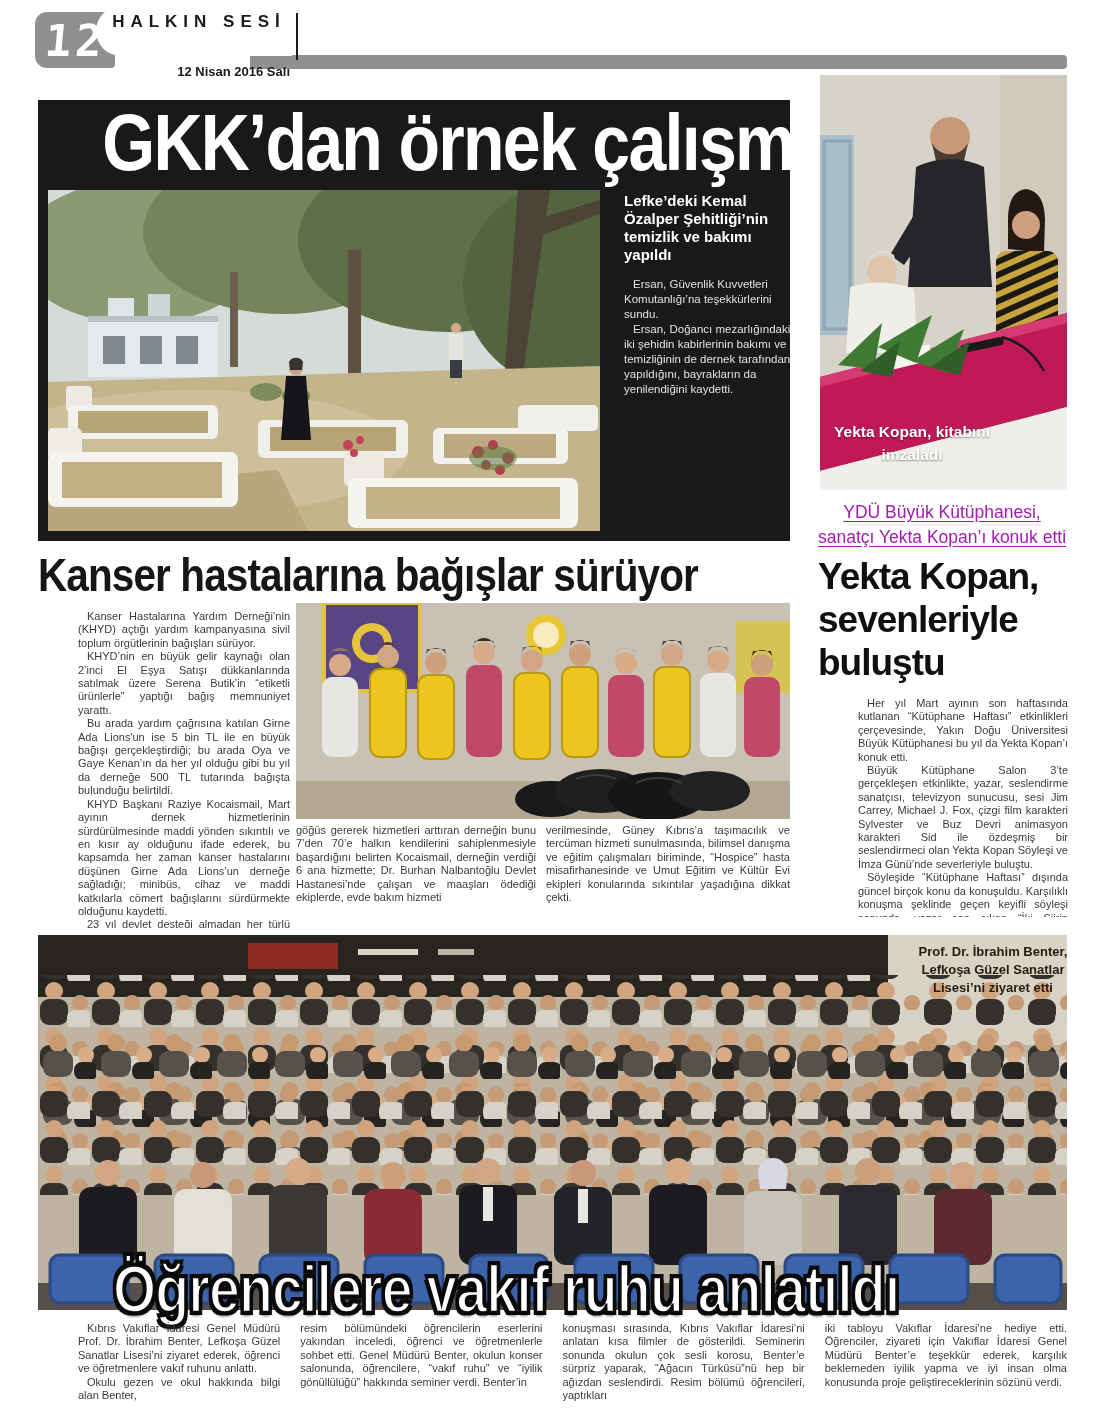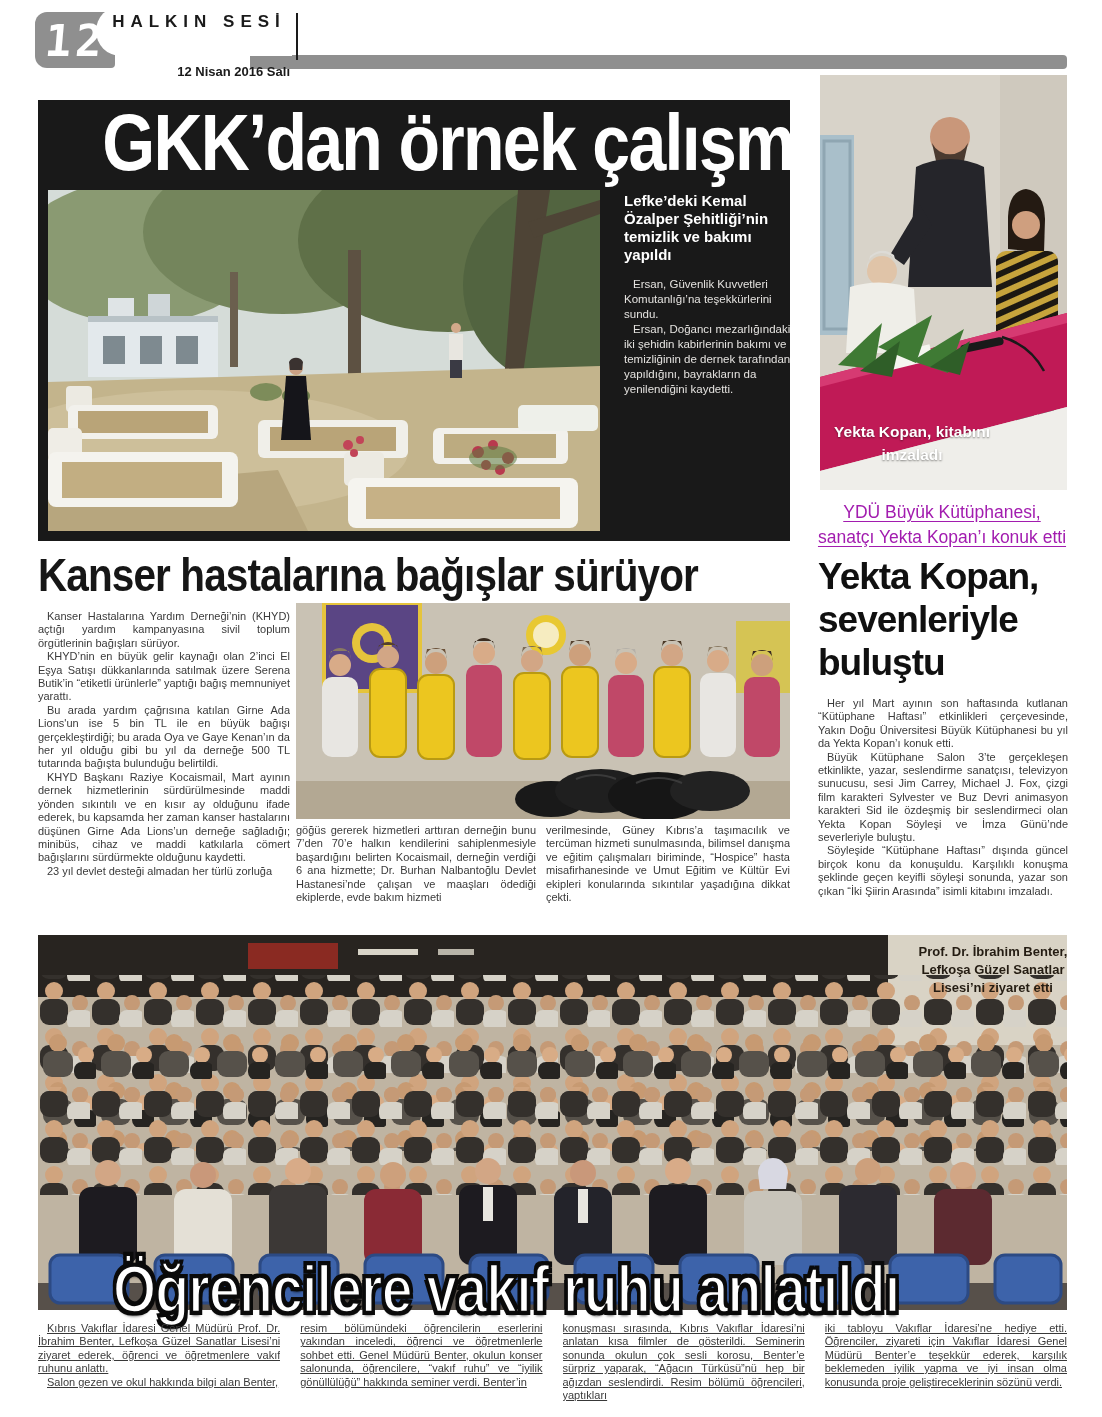--- a/index.html
+++ b/index.html
@@ -21,21 +21,21 @@
 
   
   h1,h2,p { margin:0; }
   .cond { display:inline-block; white-space:nowrap; font-weight:bold; line-height:1.02; }
   .cond-gkk    { font-size:80px; color:#ffffff; transform:scaleX(0.85); letter-spacing:-2px; }
   .cond-kanser { font-size:46px; color:#161616; transform:scaleX(0.88); transform-origin:0 50%; letter-spacing:-1px; }
   .cond-vakif  { font-size:66px; color:#ffffff; transform:scaleX(0.84); letter-spacing:-1px;
                  -webkit-text-stroke:2.5px #0a0a0a;
                  text-shadow:3px 3px 0 #0a0a0a,-3px 3px 0 #0a0a0a,3px -3px 0 #0a0a0a,-3px -3px 0 #0a0a0a,0 4px 3px rgba(0,0,0,.55); }
   .bp   { font-size:11px; line-height:1.22; text-align:justify; color:#3a3a3a; }
-  .ind  { text-indent:9px; }
+  .ind  { text-indent:9px;margin-left:40px; }
 
   
   #a1-box      { left:38px; top:100px; width:752px; height:441px; background:#191919; }
   #a1-headline { position:absolute; left:0; top:2px; width:752px; text-align:center; }
   #a1-photo    { position:absolute; left:10px; top:90px; width:552px; height:341px; }
   #a1-photo svg{ display:block; width:100%; height:100%; }
   #a1-text     { position:absolute; left:574px; top:92px; width:172px; height:344px; overflow:hidden;margin-left:12px; }
   .a1-intro    { font-size:15px; font-weight:bold; color:#ffffff; line-height:1.2; margin-bottom:13px; }
   .a1-p        { font-size:11.5px; line-height:1.3; color:#e4e2df; text-indent:9px; }
 
@@ -57,21 +57,21 @@
   #a3-headline { left:818px; top:556px; width:254px; font-size:37px; font-weight:bold; line-height:1.16;
                  color:#101010; letter-spacing:-1px; }
   #a3-body     { left:818px; top:697px; width:250px; height:220px; overflow:hidden; }
 
   
   #a4-photo    { left:38px; top:935px; width:1029px; height:375px; }
   #a4-photo svg{ display:block; width:100%; height:100%; }
   #a4-caption  { left:918px; top:943px; width:150px; text-align:center; font-size:13px; font-weight:bold;
                  color:#241c12; line-height:1.4; }
   #a4-headline { left:38px; top:1232px; width:1029px; text-align:left;margin-top:24px; }
-  #a4-cols     { left:38px; top:1322px; width:1029px; display:flex; gap:20px;text-decoration:underline; }
+  #a4-cols     { left:38px; top:1322px; width:1029px; display:flex; gap:20px; }
   #a4-cols .col{ flex:1 1 0; height:92px; overflow:hidden; }
 </style>
 </head>
 <body>
 
 <div id="page">
 
   <div class="abs" id="hdr-bar"></div>
   <div class="abs" id="hdr-gray">
     <span id="hdr-num">12</span>
@@ -345,21 +345,21 @@
       </g>
     </svg>
   </div>
   <div class="abs" id="a4-caption">Prof. Dr. İbrahim Benter, Lefkoşa Güzel Sanatlar Lisesi’ni ziyaret etti</div>
   <h2 class="abs" id="a4-headline">
     <span class="cond cond-vakif">Öğrencilere vakıf ruhu anlatıldı</span>
   </h2>
   <div class="abs" id="a4-cols">
     <div class="col">
       <p class="bp ind">Kıbrıs Vakıflar İdaresi Genel Müdürü Prof. Dr. İbrahim Benter, Lefkoşa Güzel Sanatlar Lisesi’ni ziyaret ederek, öğrenci ve öğretmenlere vakıf ruhunu anlattı.</p>
-      <p class="bp ind">Salon gezen ve okul hakkında bilgi alan Benter,</p>
+      <p class="bp ind">Okulu gezen ve okul hakkında bilgi alan Benter,</p>
     </div>
     <div class="col">
       <p class="bp">resim bölümündeki öğrencilerin eserlerini yakından inceledi, öğrenci ve öğretmenlerle sohbet etti. Genel Müdürü Benter, okulun konser salonunda, öğrencilere, “vakıf ruhu” ve “iyilik gönüllülüğü” hakkında seminer verdi. Benter’in</p>
     </div>
     <div class="col">
       <p class="bp">konuşması sırasında, Kıbrıs Vakıflar İdaresi’ni anlatan kısa filmler de gösterildi. Seminerin sonunda okulun çok sesli korosu, Benter’e sürpriz yaparak, “Ağacın Türküsü”nü hep bir ağızdan seslendirdi. Resim bölümü öğrencileri, yaptıkları</p>
     </div>
     <div class="col">
       <p class="bp">iki tabloyu Vakıflar İdaresi’ne hediye etti. Öğrenciler, ziyareti için Vakıflar İdaresi Genel Müdürü Benter’e teşekkür ederek, karşılık beklemeden iyilik yapma ve iyi insan olma konusunda proje geliştireceklerinin sözünü verdi.</p>
     </div>

